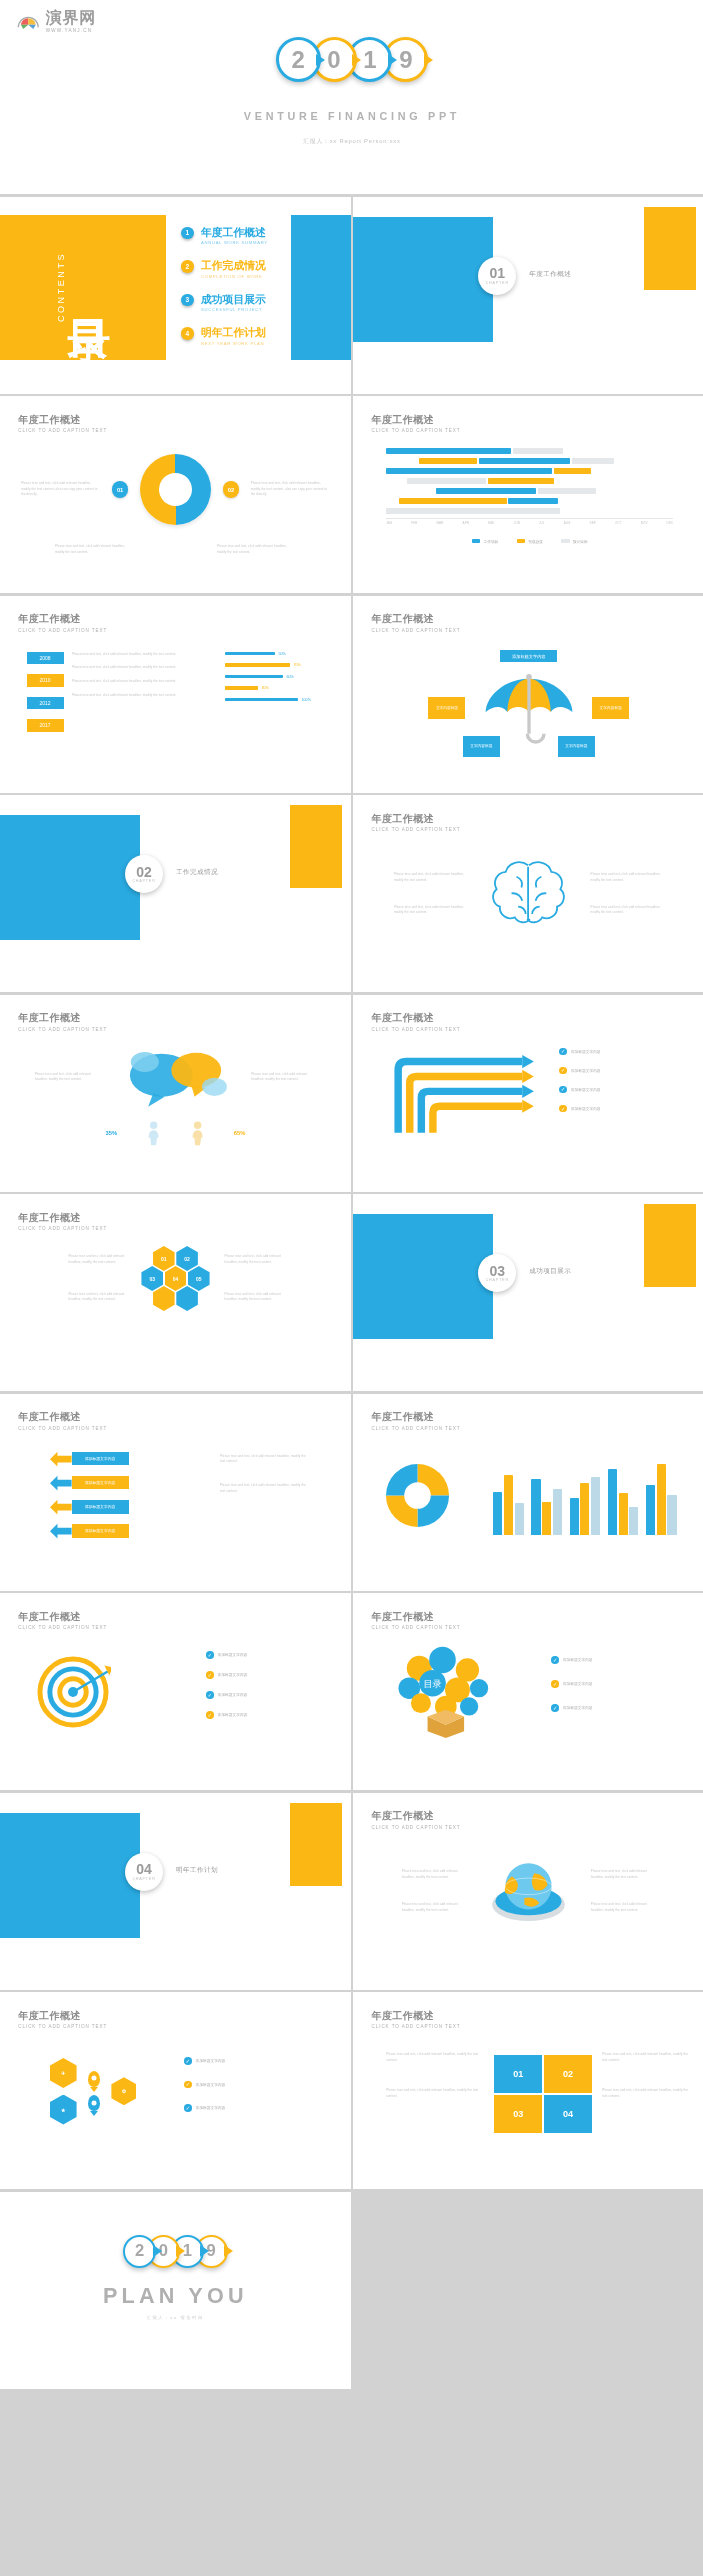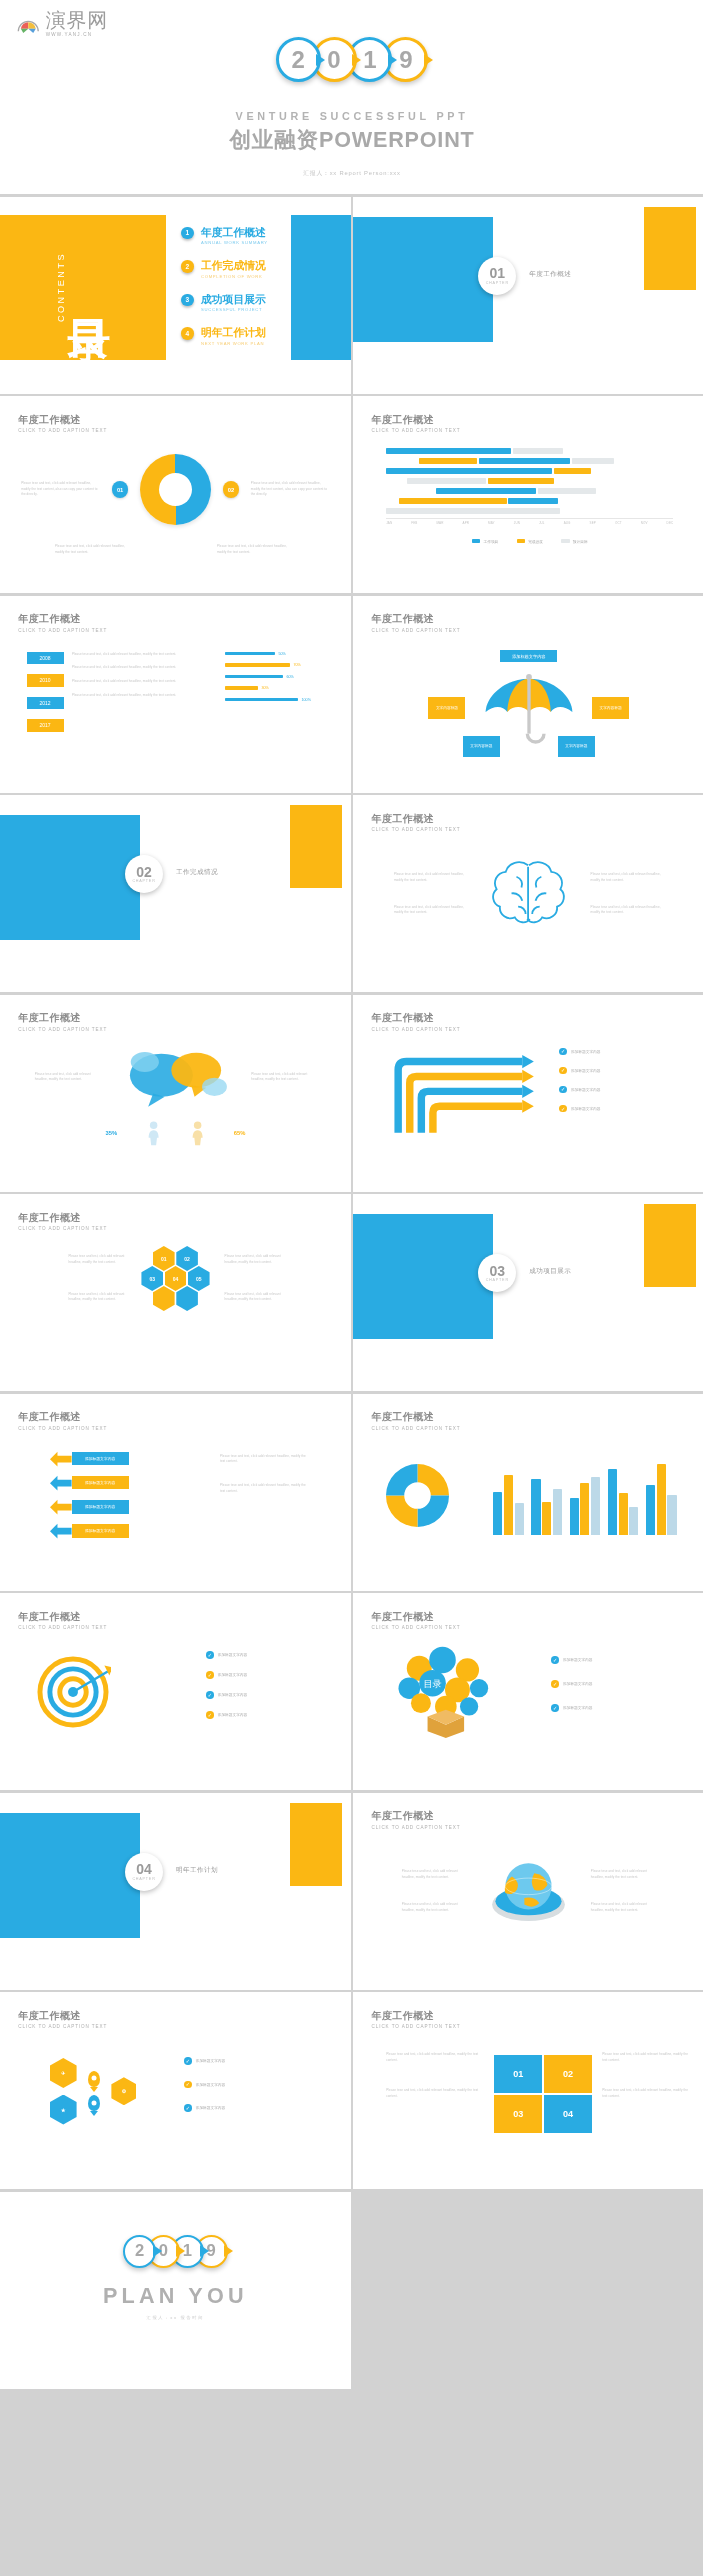--- a/index.html
+++ b/index.html
@@ -13,21 +13,21 @@
 
   
   .slide { background:#fff; position:relative; overflow:hidden; }
   .row { display:flex; gap:2.5px; margin-bottom:2.5px; }
   .half { width:351px; height:197px; }
   .full { width:704px; height:197px; }
 
   
   .logo { position:absolute; left:15px; top:10px; display:flex; align-items:flex-end; gap:3.3px; opacity:.85;}
   .logo-mark { width:27.4px; height:18.3px; position:relative; }
-  .logo-txt { font-size:20px; color:#8a8a8a; font-weight:normal; letter-spacing:0.8px; line-height:1;}
+  .logo-txt { font-size:16px; color:#8a8a8a; font-weight:bold; letter-spacing:0.8px; line-height:1;}
   .logo-sub { font-size:4.6px; color:#9a9a9a; letter-spacing:1.2px; margin-top:1.7px;}
 
   
   .year-row { display:flex; align-items:center; justify-content:center; }
   .yc { width:45px; height:45px; border-radius:50%; background:#fff;
         display:flex; align-items:center; justify-content:center;
         font-size:24px; font-weight:bold; color:#a8a8a8;
         box-shadow:0 2.5px 5px rgba(0,0,0,.22); position:relative; }
   .yc.blue { border:3.3px solid #29ABE2; }
   .yc.yellow { border:3.3px solid #FBB713; }
@@ -144,22 +144,21 @@
     </div>
   </div>
 
   <div class="year-row" style="margin-top:37px;">
     <div class="yc blue">2</div>
     <div class="yc yellow">0</div>
     <div class="yc blue">1</div>
     <div class="yc yellow">9</div>
   </div>
 
-  <div class="cover-sub">VENTURE SUCCESSFUL  PPT</div>
-  <div class="cover-title">创业融资POWERPOINT</div>
+  <div class="cover-sub">VENTURE FINANCING  PPT</div>
   <div class="cover-byline">汇报人：xx    Report Person:xxx</div>
 </div>
 <div style="height:2.5px"></div>
 
 <div class="row">
   <div class="slide half">
     <div class="toc-left">
       <div class="toc-en">CONTENTS</div>
       <div class="toc-cn">目录</div>
     </div>

